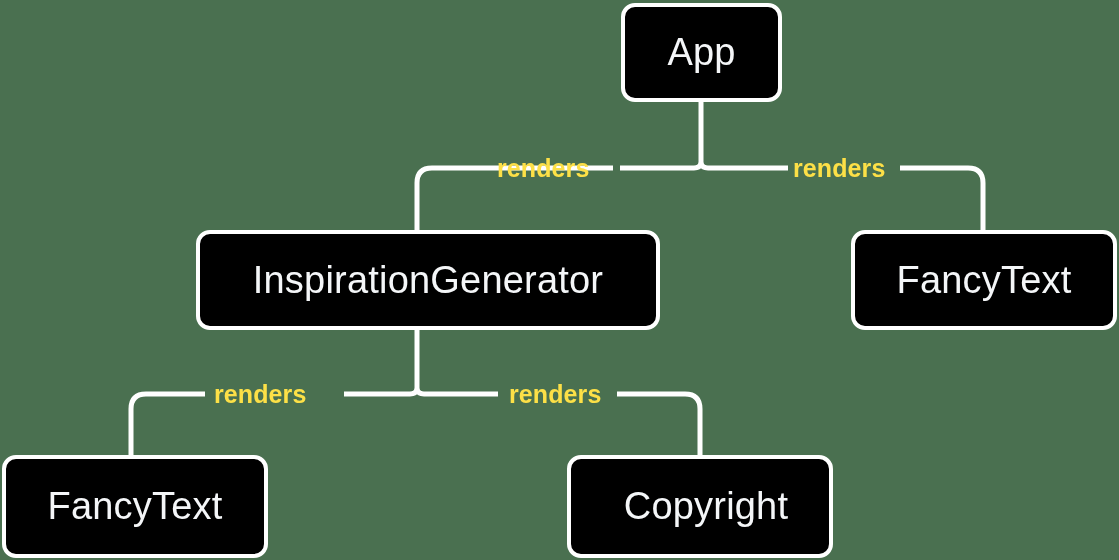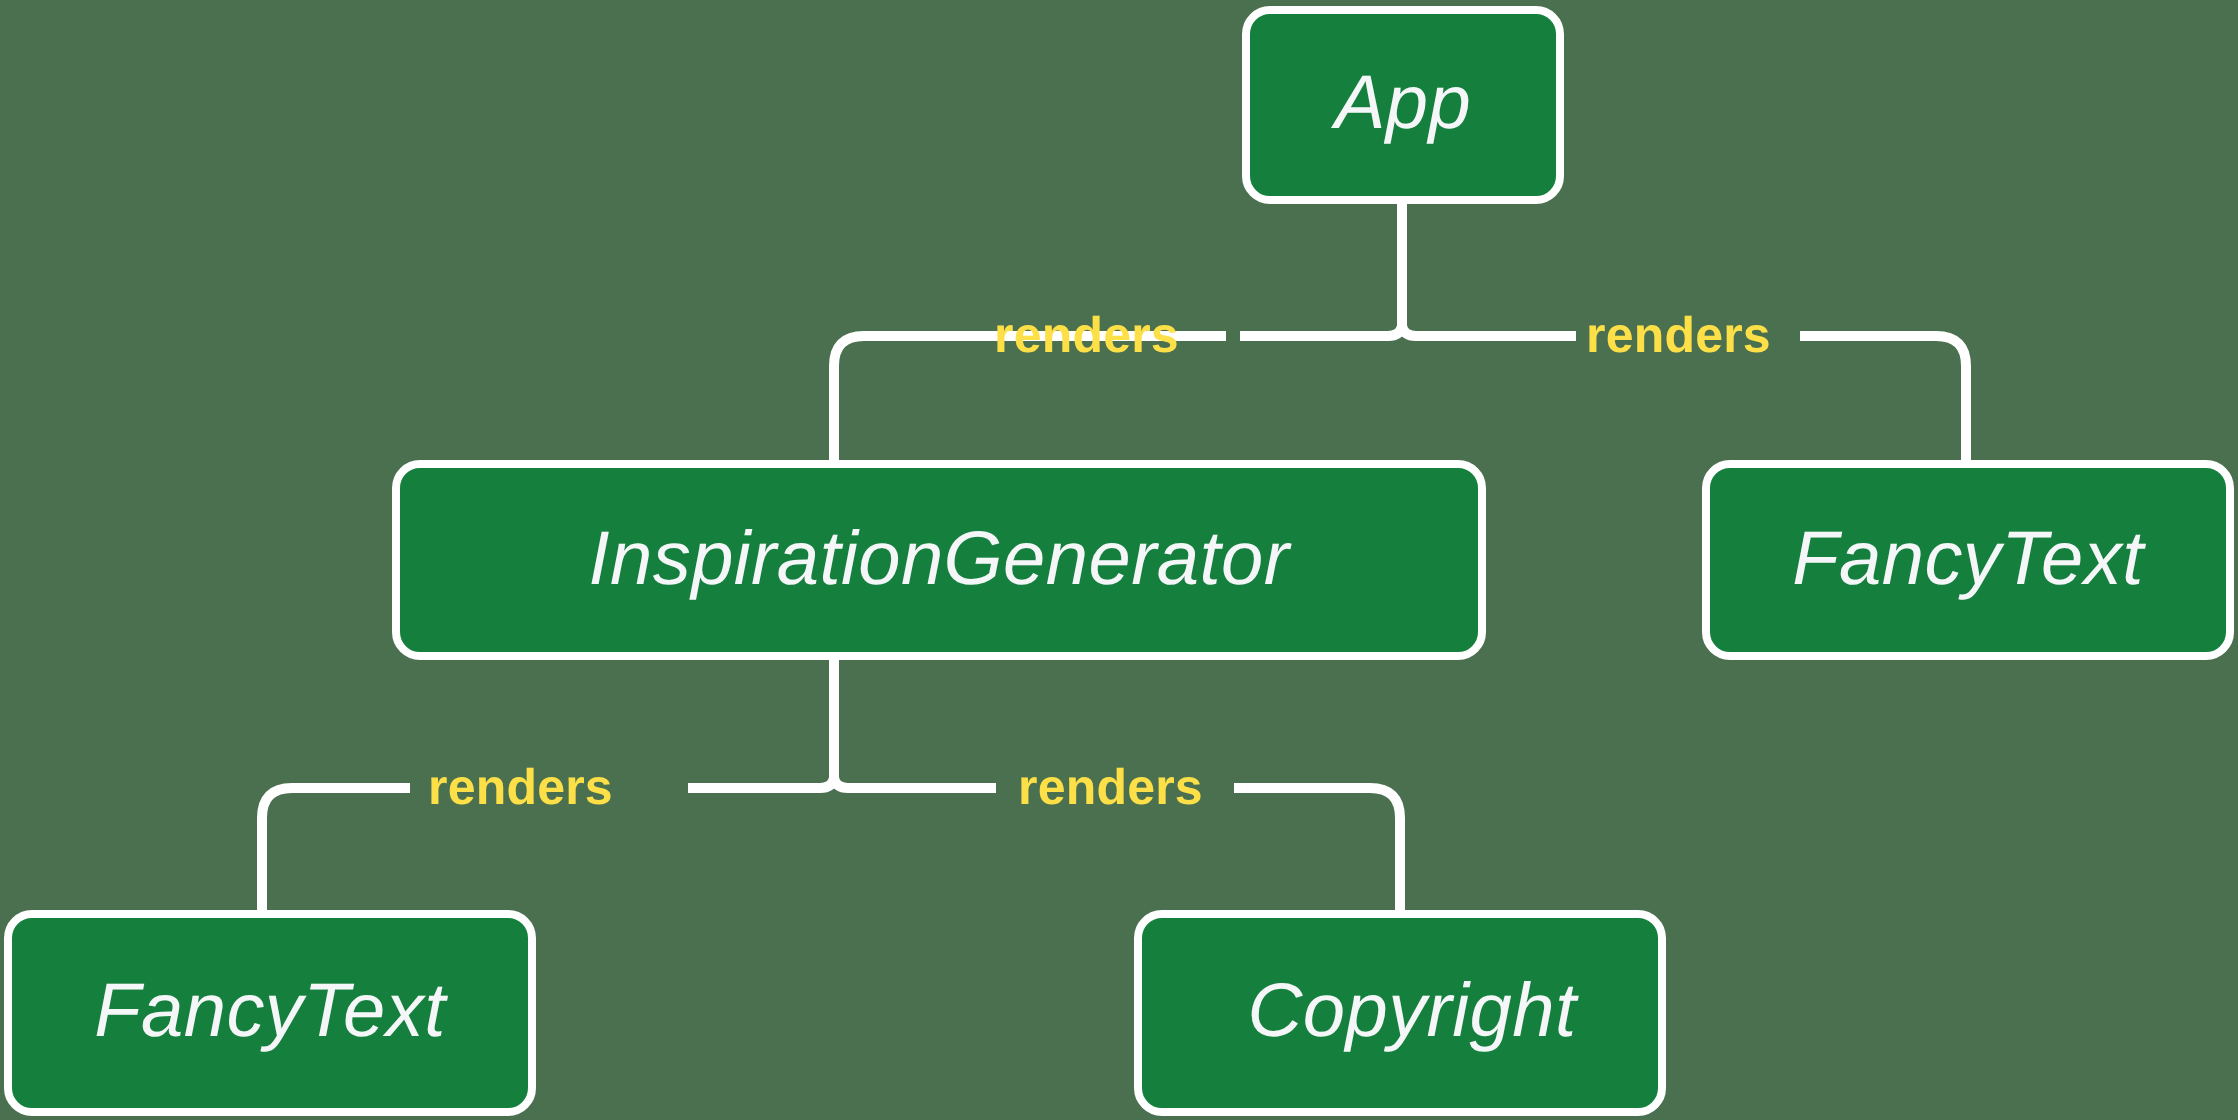--- a/index.html
+++ b/index.html
@@ -21,31 +21,30 @@
   #connectors {
     position: absolute;
     left: 0;
     top: 0;
     width: 1119px;
     height: 560px;
   }
   .node {
     position: absolute;
     box-sizing: border-box;
-    background: #15803d;
+    background: #000000;
     border: 4px solid #ffffff;
     border-radius: 14px;
     display: flex;
     align-items: center;
     justify-content: center;
     color: #f4f6f8;
     font-weight: 400;
     letter-spacing: 0.2px;
     white-space: nowrap;
-    font-style: italic;
   }
   .edge-label {
     position: absolute;
     color: #fde047;
     font-size: 25px;
     font-weight: 700;
     letter-spacing: 0.1px;
     white-space: nowrap;
     line-height: 1;
   }
@@ -69,21 +68,21 @@
       <path d="M 417 389 Q 416 394 410 394 L 344 394 M 205 394 L 146 394 Q 131 394 131 409 L 131 455"></path>
 
       <path d="M 417 389 Q 418 394 424 394 L 498 394 M 617 394 L 685 394 Q 700 394 700 409 L 700 455"></path>
     </g>
   </svg>
 
   <div class="node" style="left:621px; top:3px; width:161px; height:99px; font-size:38px;">
     <span>App</span>
   </div>
 
-  <div class="node" style="left:196px; top:230px; width:547px; height:100px; font-size:38px;">
+  <div class="node" style="left:196px; top:230px; width:464px; height:100px; font-size:38px;">
     <span>InspirationGenerator</span>
   </div>
 
   <div class="node" style="left:851px; top:230px; width:266px; height:100px; font-size:38px;">
     <span>FancyText</span>
   </div>
 
   <div class="node" style="left:2px; top:455px; width:266px; height:103px; font-size:38px;">
     <span>FancyText</span>
   </div>

